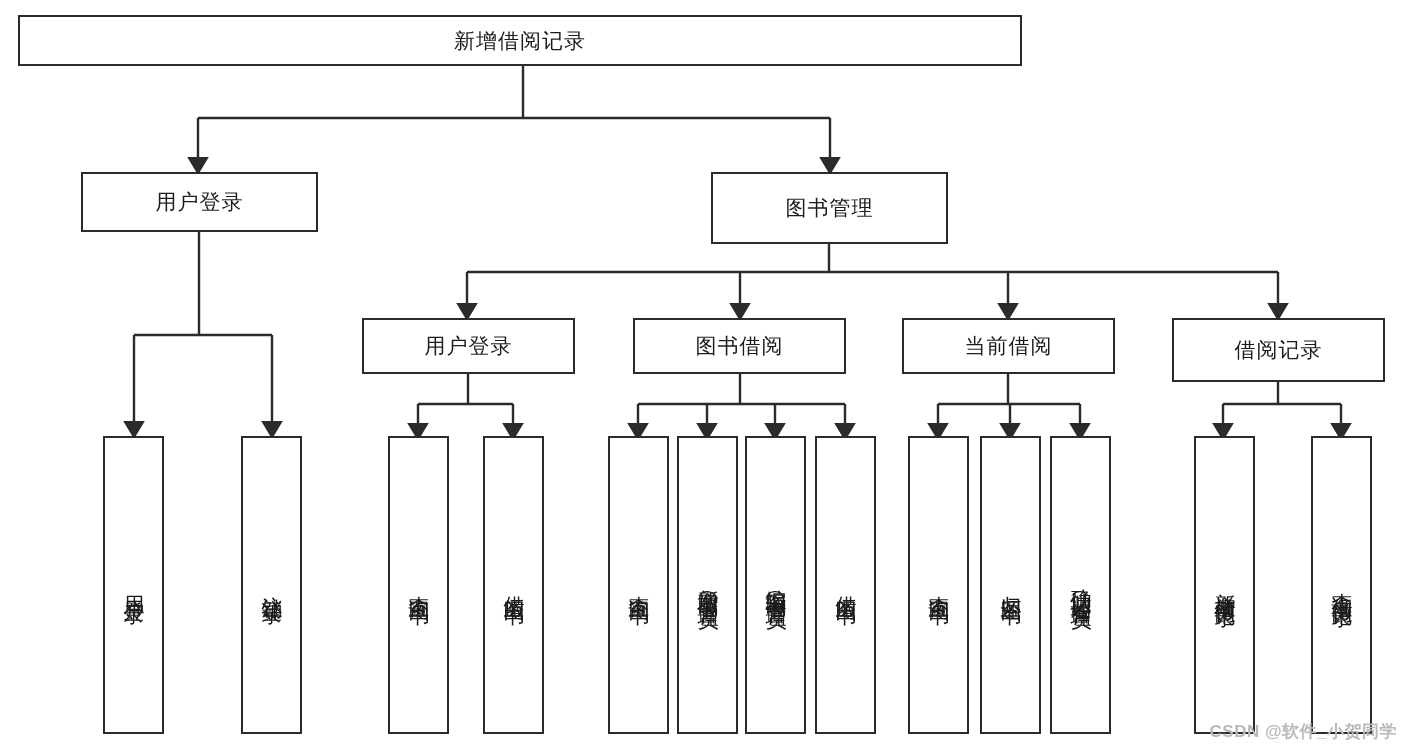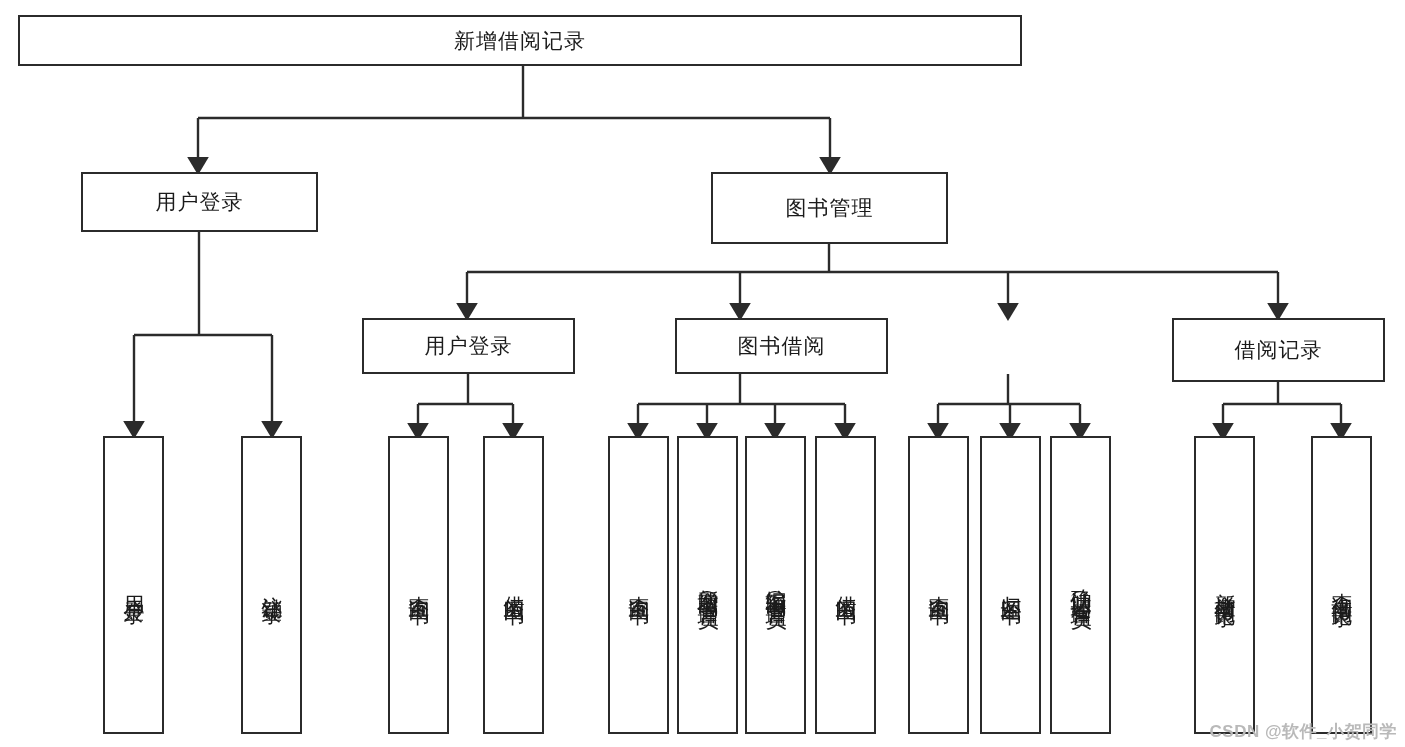--- a/index.html
+++ b/index.html
@@ -130,22 +130,25 @@
   <div class="node horiz" style="left:81px; top:172px; width:237px; height:60px;">
     <span class="htext">用户登录</span>
   </div>
   <div class="node horiz" style="left:711px; top:172px; width:237px; height:72px;">
     <span class="htext">图书管理</span>
   </div>
 
   <div class="node horiz" style="left:362px; top:318px; width:213px; height:56px;">
     <span class="htext">用户登录</span>
   </div>
-  <div class="node horiz" style="left:633px; top:318px; width:213px; height:56px;margin-left:42px;">
+  <div class="node horiz" style="left:633px; top:318px; width:213px; height:56px;">
     <span class="htext">图书借阅</span>
+  </div>
+  <div class="node horiz" style="left:902px; top:318px; width:213px; height:56px;">
+    <span class="htext">当前借阅</span>
   </div>
   <div class="node horiz" style="left:1172px; top:318px; width:213px; height:64px;">
     <span class="htext">借阅记录</span>
   </div>
 
   <div class="node vert" style="left:103px; top:436px; width:61px; height:298px;">
     <span class="vtext">用户登录</span>
   </div>
   <div class="node vert" style="left:241px; top:436px; width:61px; height:298px;">
     <span class="vtext">注销登录</span>

